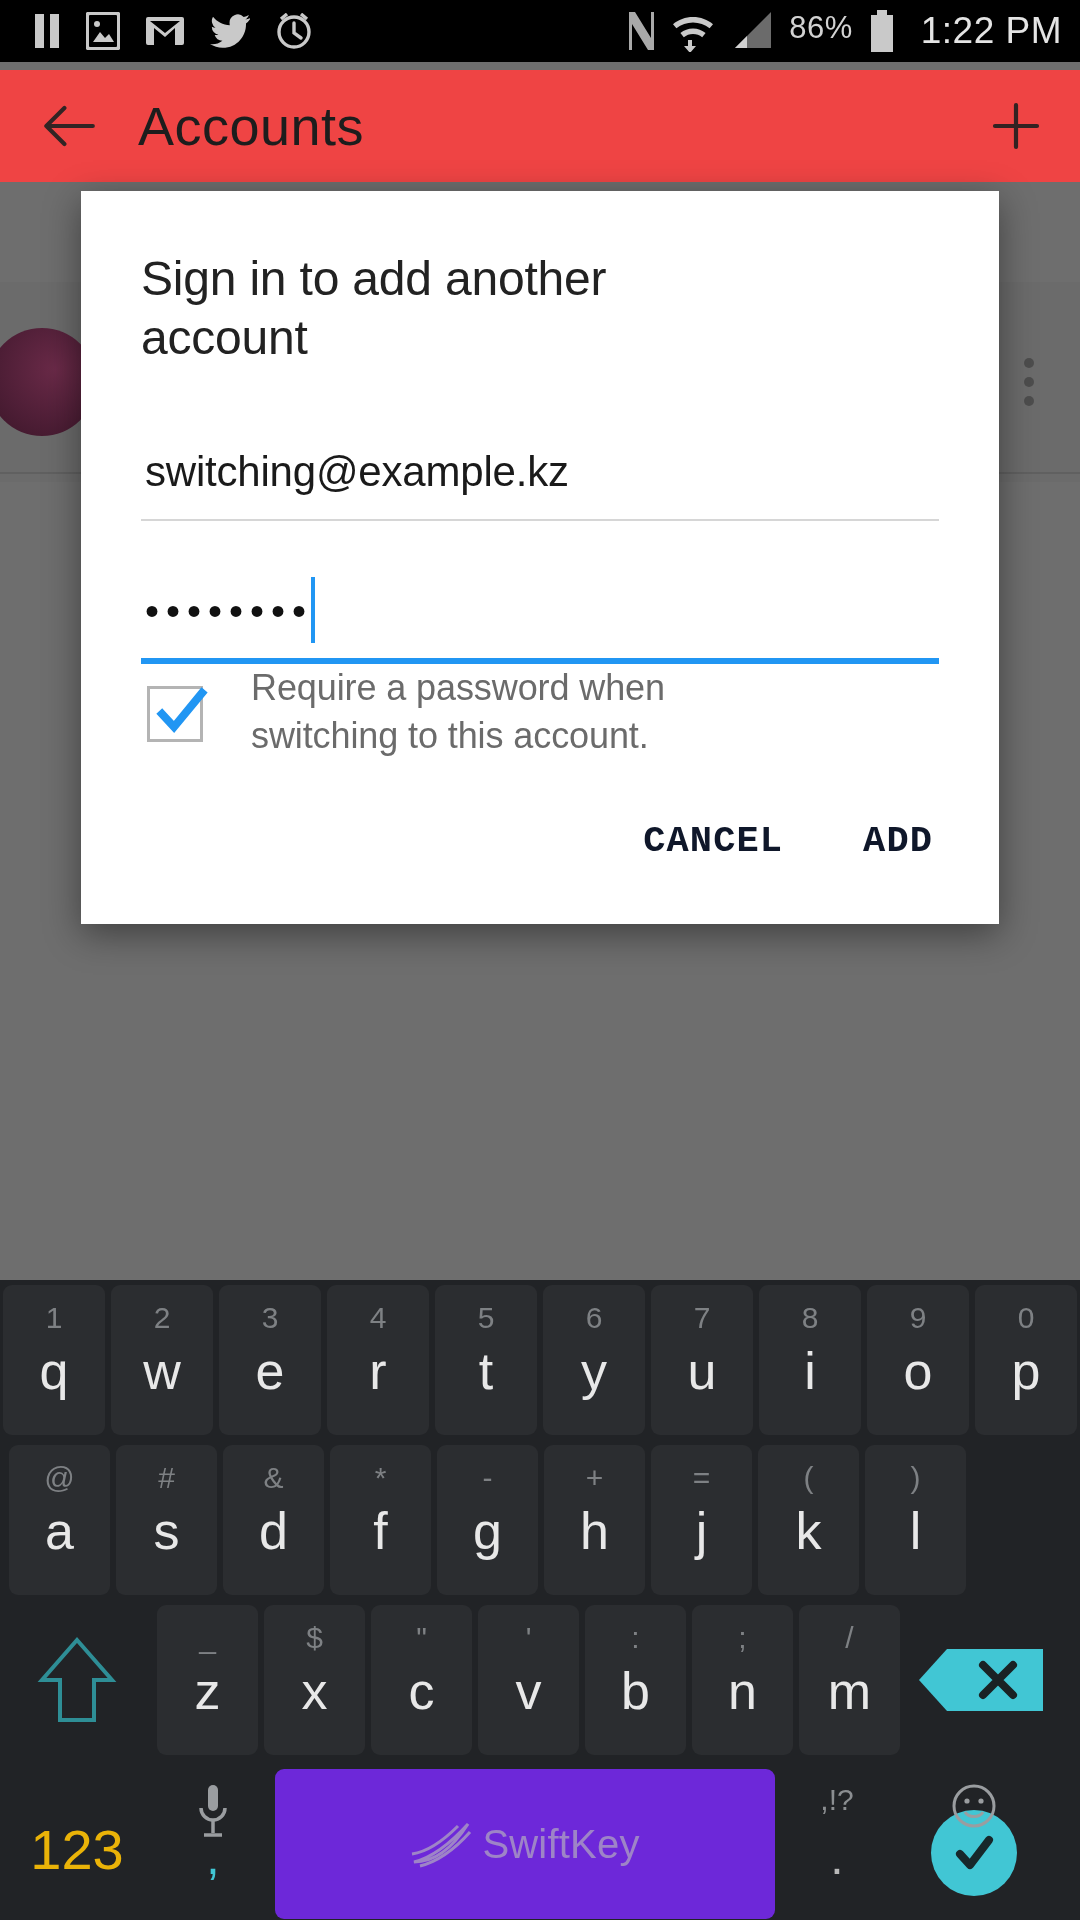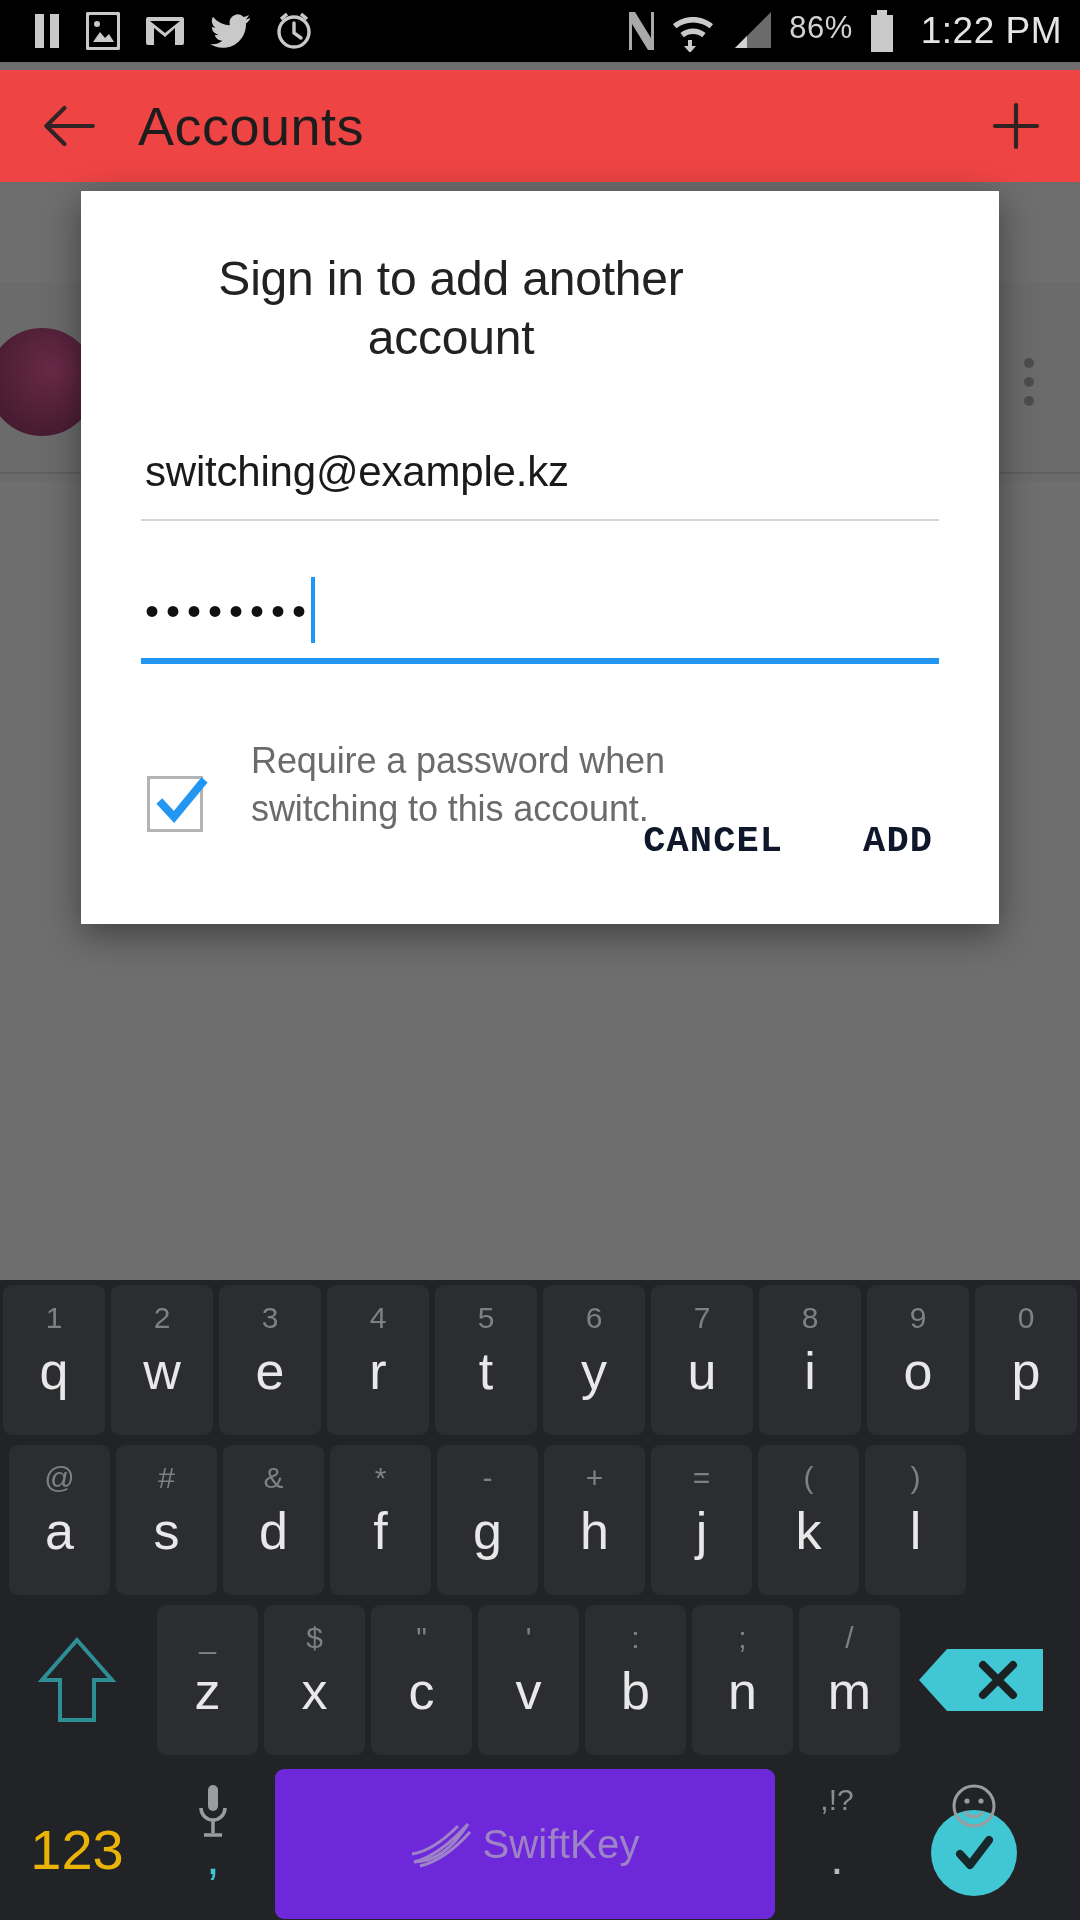--- a/index.html
+++ b/index.html
@@ -66,21 +66,21 @@
   }
 
   
   #dialog {
     position:absolute; top:191px; left:81px; width:918px; height:733px;
     background:#fff; box-shadow:0 10px 34px rgba(0,0,0,.42);
     padding:0 60px;
   }
   #dialog-title {
     padding-top:58px; font-size:48px; line-height:1.23; color:#222;
-    letter-spacing:-0.2px; max-width:620px;text-align:center;
+    letter-spacing:-0.2px; max-width:620px;
   }
 
   .field { position:relative; margin-top:0; }
   #email-field-wrap { margin-top:74px; }
   .field-text {
     font-size:42px; color:#1a1a1a; height:62px; line-height:62px;
     padding-left:4px; letter-spacing:-0.2px; white-space:nowrap;
   }
   .field-underline { height:2px; background:#d6d6d6; margin-top:16px; width:100%; }
 
@@ -89,21 +89,21 @@
     font-size:40px; color:#111; letter-spacing:7px; height:62px;
     line-height:58px; padding-left:4px; display:inline-block;
   }
   #password-caret {
     display:inline-block; width:4px; height:66px; background:#2196f3;
     vertical-align:-18px; margin-left:-2px;
   }
   #password-underline { height:6px; background:#2196f3; margin-top:14px; width:100%; }
 
   #checkbox-row {
-    display:flex; align-items:flex-end; margin-top:73px; padding-left:6px;
+    display:flex; align-items:center; padding-left:6px;
   }
   #checkbox-box {
     width:56px; height:56px; border:3px solid #b4b4b4; background:#fff;
     position:relative; flex:none; margin-top:5px;
   }
   #checkbox-check {
     position:absolute; left:-6px; top:-13px; width:72px; height:72px;
   }
   #checkbox-label {
     margin-left:48px; font-size:36px; line-height:1.32; color:#6b6b6b;

